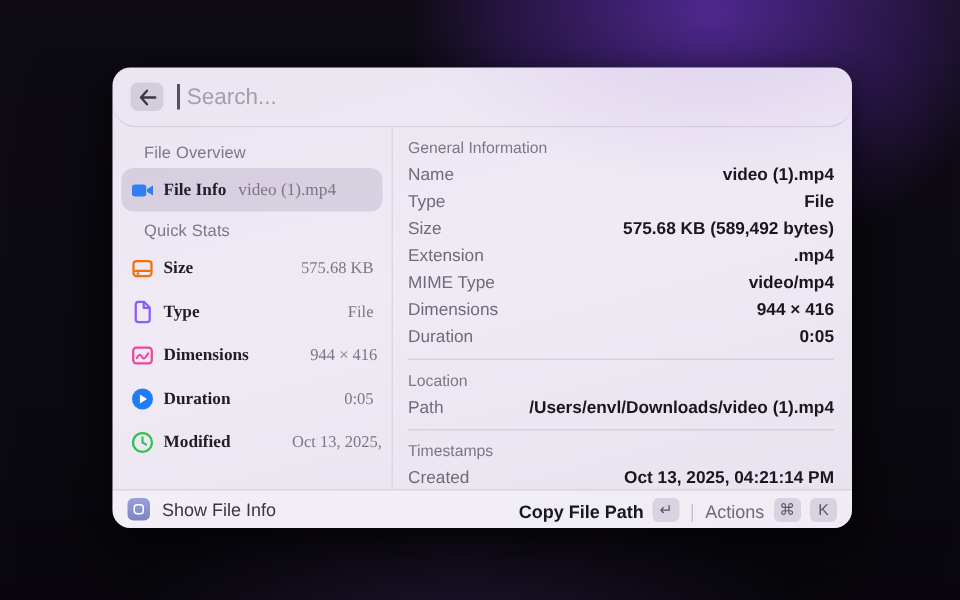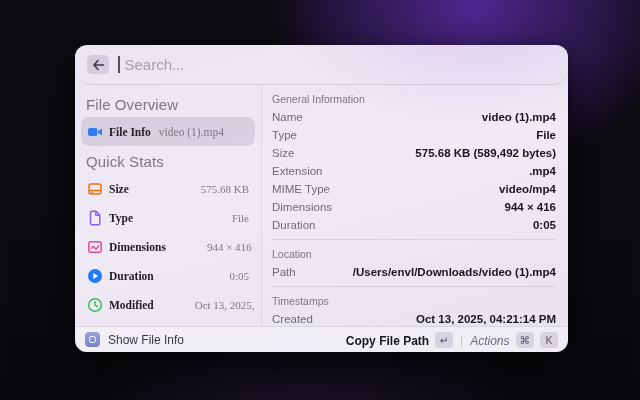--- a/index.html
+++ b/index.html
@@ -31,21 +31,21 @@
   .back-btn{ width:22px; height:19px; border-radius:5px; background:rgba(55,35,85,.13);
     display:flex; align-items:center; justify-content:center; cursor:pointer; }
   .caret{ width:1.5px; height:17px; background:#55505e; }
   .search-input{ flex:1; border:none; outline:none; background:transparent;
     font-family:"Liberation Sans",sans-serif; font-size:15px; color:#2c2933; margin-left:-4px;}
   .search-input::placeholder{ color:#a39eae; }
 
   
   .win-body{ flex:1; display:flex; min-height:0; position:relative; z-index:1;}
   .sidebar{ width:187px; flex:0 0 187px; border-right:1px solid rgba(25,12,45,.08); padding:4px 6px 0 6px; }
-  .s-title{ font-size:15px; color:#7c7686; margin:7px 4px 4px 5px; letter-spacing:.1px; }
+  .s-title{ font-size:11px; color:#7c7686; margin:7px 4px 4px 15px; letter-spacing:.1px; }
   .s-row{ height:29px; display:flex; align-items:center; gap:6px; padding:0 6px 0 6px;
     border-radius:8px; overflow:hidden; white-space:nowrap; cursor:pointer;font-family:Liberation Serif, serif;}
   .s-row.selected{ background:rgba(82,62,112,.14); }
   .s-icon{ width:16px; height:16px; flex:0 0 16px; display:flex; align-items:center; justify-content:center;}
   .s-label{ font-size:11.5px; font-weight:bold; color:#201d26; }
   .s-sub{ font-size:11.5px; color:#7c7686; margin-left:2px;}
   .s-value{ margin-left:auto; font-size:11px; color:#7c7686;padding-left:35px; }
 
   .detail{ flex:1; padding:5px 12px 0 10px; overflow:hidden; min-width:0;}
   .d-title{ height:18px; display:flex; align-items:center; font-size:10.5px; color:#7c7686;}
@@ -62,21 +62,21 @@
     background:linear-gradient(180deg,#9aa0d8,#7d84c4);
     display:flex; align-items:center; justify-content:center;}
   .app-icon span{ width:7px; height:7px; border:1.5px solid #fff; border-radius:2.5px; display:block;}
   .f-left-label{ color:#3a3642; font-size:12px; }
   .f-right{ margin-left:auto; display:flex; align-items:flex-end; gap:6px; }
   .f-primary{ font-weight:bold; color:#19171e; font-size:12px; cursor:pointer;}
   .keycap{ min-width:18px; height:16px; padding:0 4px; border-radius:4px;
     background:rgba(55,35,85,.13); color:#5b5565; font-size:10.5px;
     display:flex; align-items:center; justify-content:center; cursor:pointer;}
   .f-sep{ width:1px; height:12px; background:rgba(55,35,85,.22); margin:0 2px;}
-  .f-secondary{ color:#6f6a7a; font-size:12px; cursor:pointer;font-style:italic;}
+  .f-secondary{ color:#6f6a7a; font-size:12px; cursor:pointer;}
 
   svg{ display:block; }
 </style>
 </head>
 <body>
 
 <div class="window">
 
   <div class="search-bar">
     <div class="back-btn">

